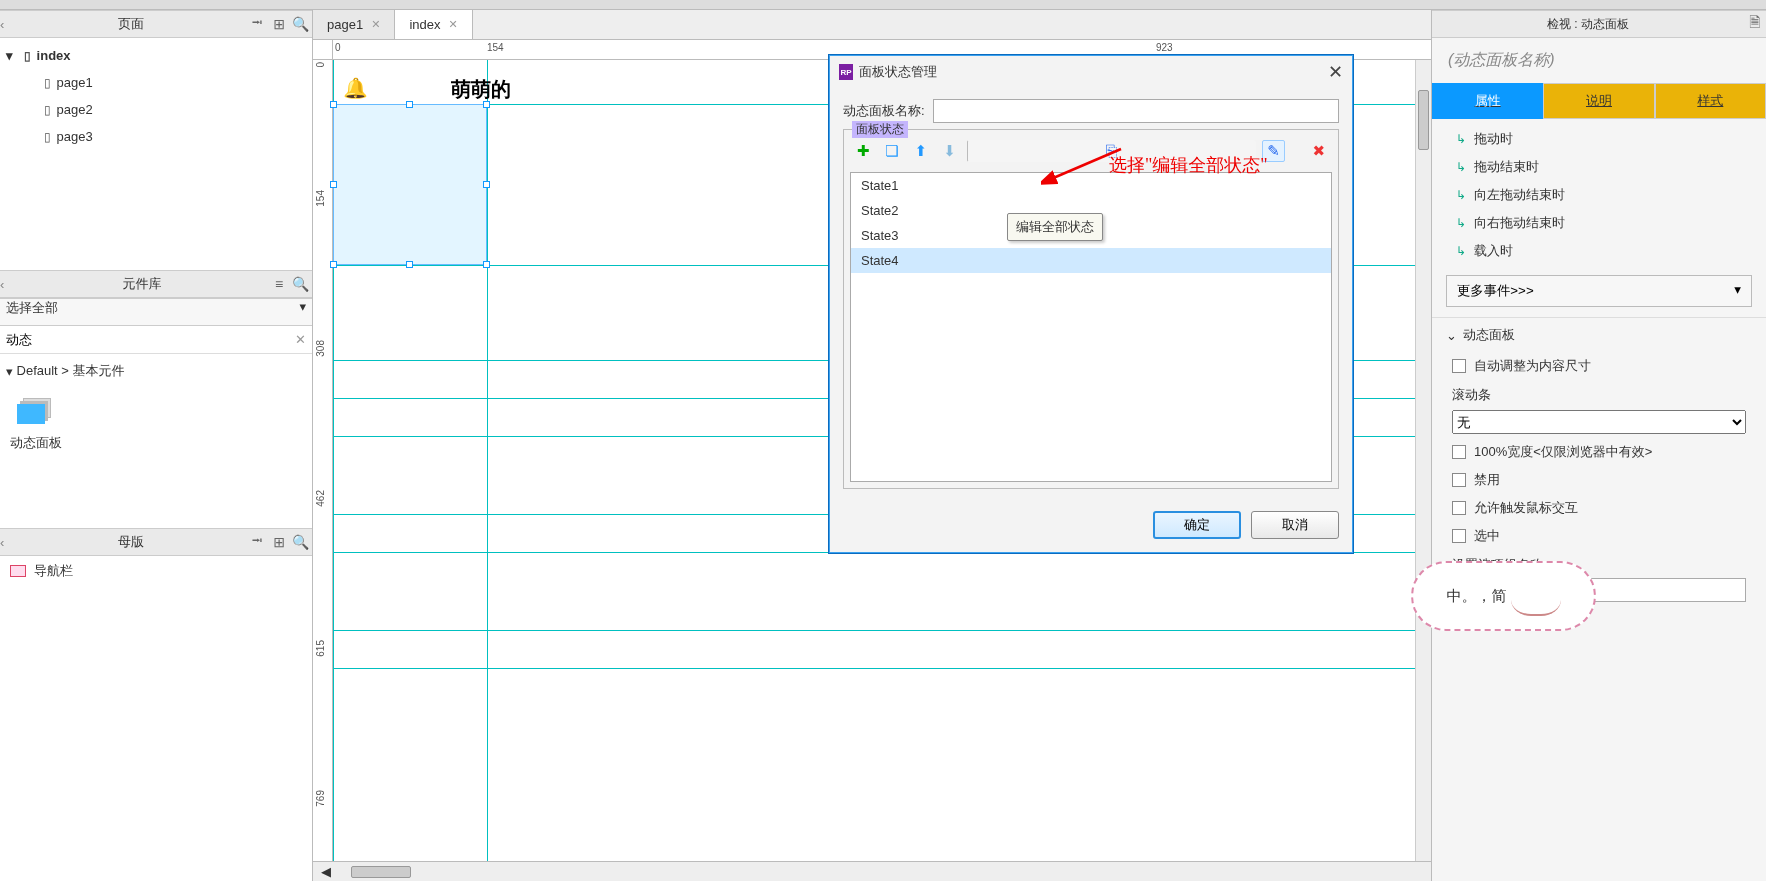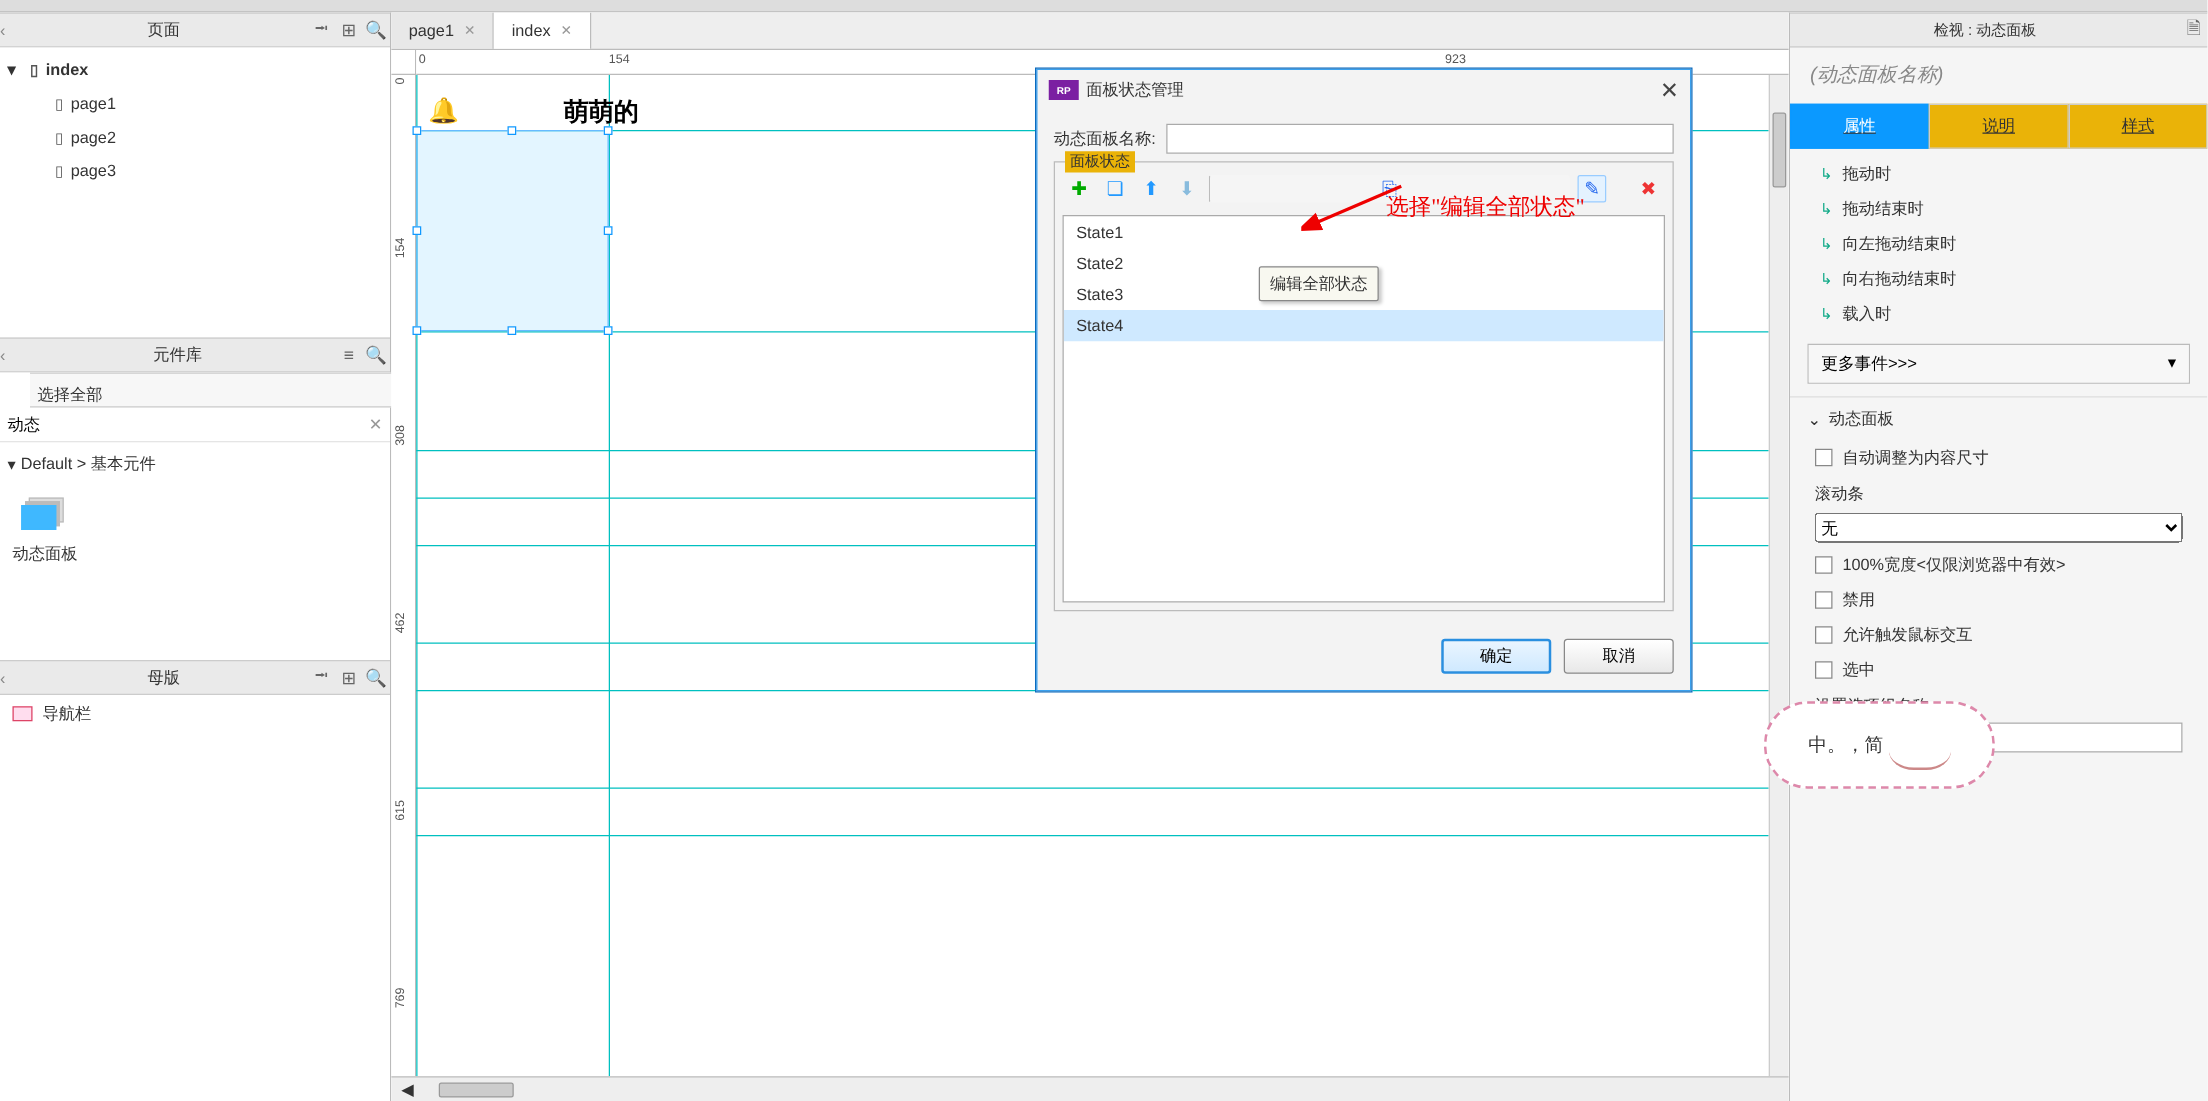--- a/index.html
+++ b/index.html
@@ -12,21 +12,21 @@
   .panel-header .title{flex:1; text-align:center;}
   .panel-header .ico{width:22px; text-align:center; color:#666; cursor:pointer; font-size:14px;}
   .panel-header .ico.blue{color:#0099ff;}
   .panel-header .chev{width:16px; color:#888;}
   .tree{flex:0 0 auto; background:#fff; padding:4px 0;}
   .tree-row{display:flex; align-items:center; height:27px; padding-left:6px; gap:6px;}
   .tree-row.selected{font-weight:bold;}
   .tree-row .indent{display:inline-block;}
   .tree-row .pic{color:#555; font-size:12px;}
   .lib-body{background:#fff; flex:0 0 auto;}
-  .sel{width:100%; height:28px; background:#f7f7f7; border:1px solid #ccc; border-left:none; border-right:none; padding:0 6px; display:flex; align-items:flex-end; justify-content:space-between;margin-left:24px;}
+  .sel{width:100%; height:28px; background:#f7f7f7; border:1px solid #ccc; border-left:none; border-right:none; padding:0 6px; display:flex; align-items:flex-start; justify-content:space-between;}
   .srch{display:flex; align-items:center; height:28px; border-bottom:1px solid #ddd; padding:0 6px; gap:4px;}
   .srch input{flex:1; border:none; outline:none; font-size:13px;}
   .srch .x{color:#999; cursor:pointer;}
   .cat{padding:8px 6px; display:flex; align-items:center; gap:4px; background:#fff;}
   .widget{display:inline-flex; flex-direction:column; align-items:center; gap:6px; padding:10px;}
   .widget-icon{width:38px; height:30px; position:relative;}
   .wi-stack{position:absolute; width:28px; height:20px; border:1px solid #bbb; background:#fff; box-shadow:0 0 0 0 #fff;}
   .wi-stack.s1{top:6px; left:0; background:#3fb8ff; border-color:#3fb8ff;}
   .wi-stack.s2{top:3px; left:3px; background:#bbb;}
   .wi-stack.s3{top:0; left:6px; background:#ddd;}
@@ -50,27 +50,27 @@
   .canvas-hscroll{height:20px; background:#eee; border-top:1px solid #bbb; display:flex; align-items:center; padding:0 8px;}
   .thumb{width:60px; height:12px; background:#ccc; border:1px solid #999; border-radius:2px; margin-left:20px;}
   .shape-sel{position:absolute; border:1px solid #6bf; background:rgba(100,200,255,.18);}
   .handle{position:absolute; width:7px; height:7px; background:#fff; border:1px solid #19f;}
   .bell{position:absolute; font-size:20px; color:#000;}
   .hdr-text{position:absolute; font-size:20px; font-weight:bold; color:#000;}
   
   .dialog{position:absolute; width:526px; background:#f3f3f3; border:1px solid #0a6bbf; left:515px; top:44px; box-shadow:0 0 0 1px #3aa1ef inset;}
   .dlg-title{display:flex; align-items:center; justify-content:space-between; padding:6px 10px;}
   .dlg-title .t{display:flex; align-items:center; gap:6px; font-size:13px;}
-  .rp-ico{width:24px; height:16px; background:#7b1fa2; color:#fff; font-size:8px; font-weight:bold; display:flex; align-items:center; justify-content:center;}
+  .rp-ico{width:14px; height:16px; background:#7b1fa2; color:#fff; font-size:8px; font-weight:bold; display:flex; align-items:center; justify-content:center;}
   .dlg-close{font-size:18px; color:#444; cursor:pointer;}
   .dlg-body{padding:4px 14px 14px 14px;}
   .row{display:flex; align-items:center; gap:8px; margin:6px 0;}
   .row input[type=text]{flex:1; height:24px; border:1px solid #aaa; background:#fff; padding:0 4px;}
   .fs{border:1px solid #bbb; padding:6px; margin-top:4px; position:relative;}
-  .fs-legend{position:absolute; top:-9px; left:8px; background:#eab308; padding:0 4px; font-size:12px;}
+  .fs-legend{position:absolute; top:-9px; left:8px; background:#c4b5fd; padding:0 4px; font-size:12px;}
   .toolbar{display:flex; gap:6px; align-items:center; padding:4px 2px 10px 2px;}
   .tb{width:26px; height:22px; display:flex; align-items:center; justify-content:center; border:1px solid transparent; border-radius:2px; cursor:pointer; font-size:15px;}
   .tb.add{color:#0a0;}
   .tb.dup{color:#29f;}
   .tb.up{color:#29f;}
   .tb.down{color:#8bd;}
   .tb.right{color:#26e;}
   .tb.edit{color:#26e; border:1px solid #9cf; background:#e4f2ff;}
   .tb.del{color:#e33;}
   .states{border:1px solid #aaa; background:#fff; height:310px; overflow:auto;}

